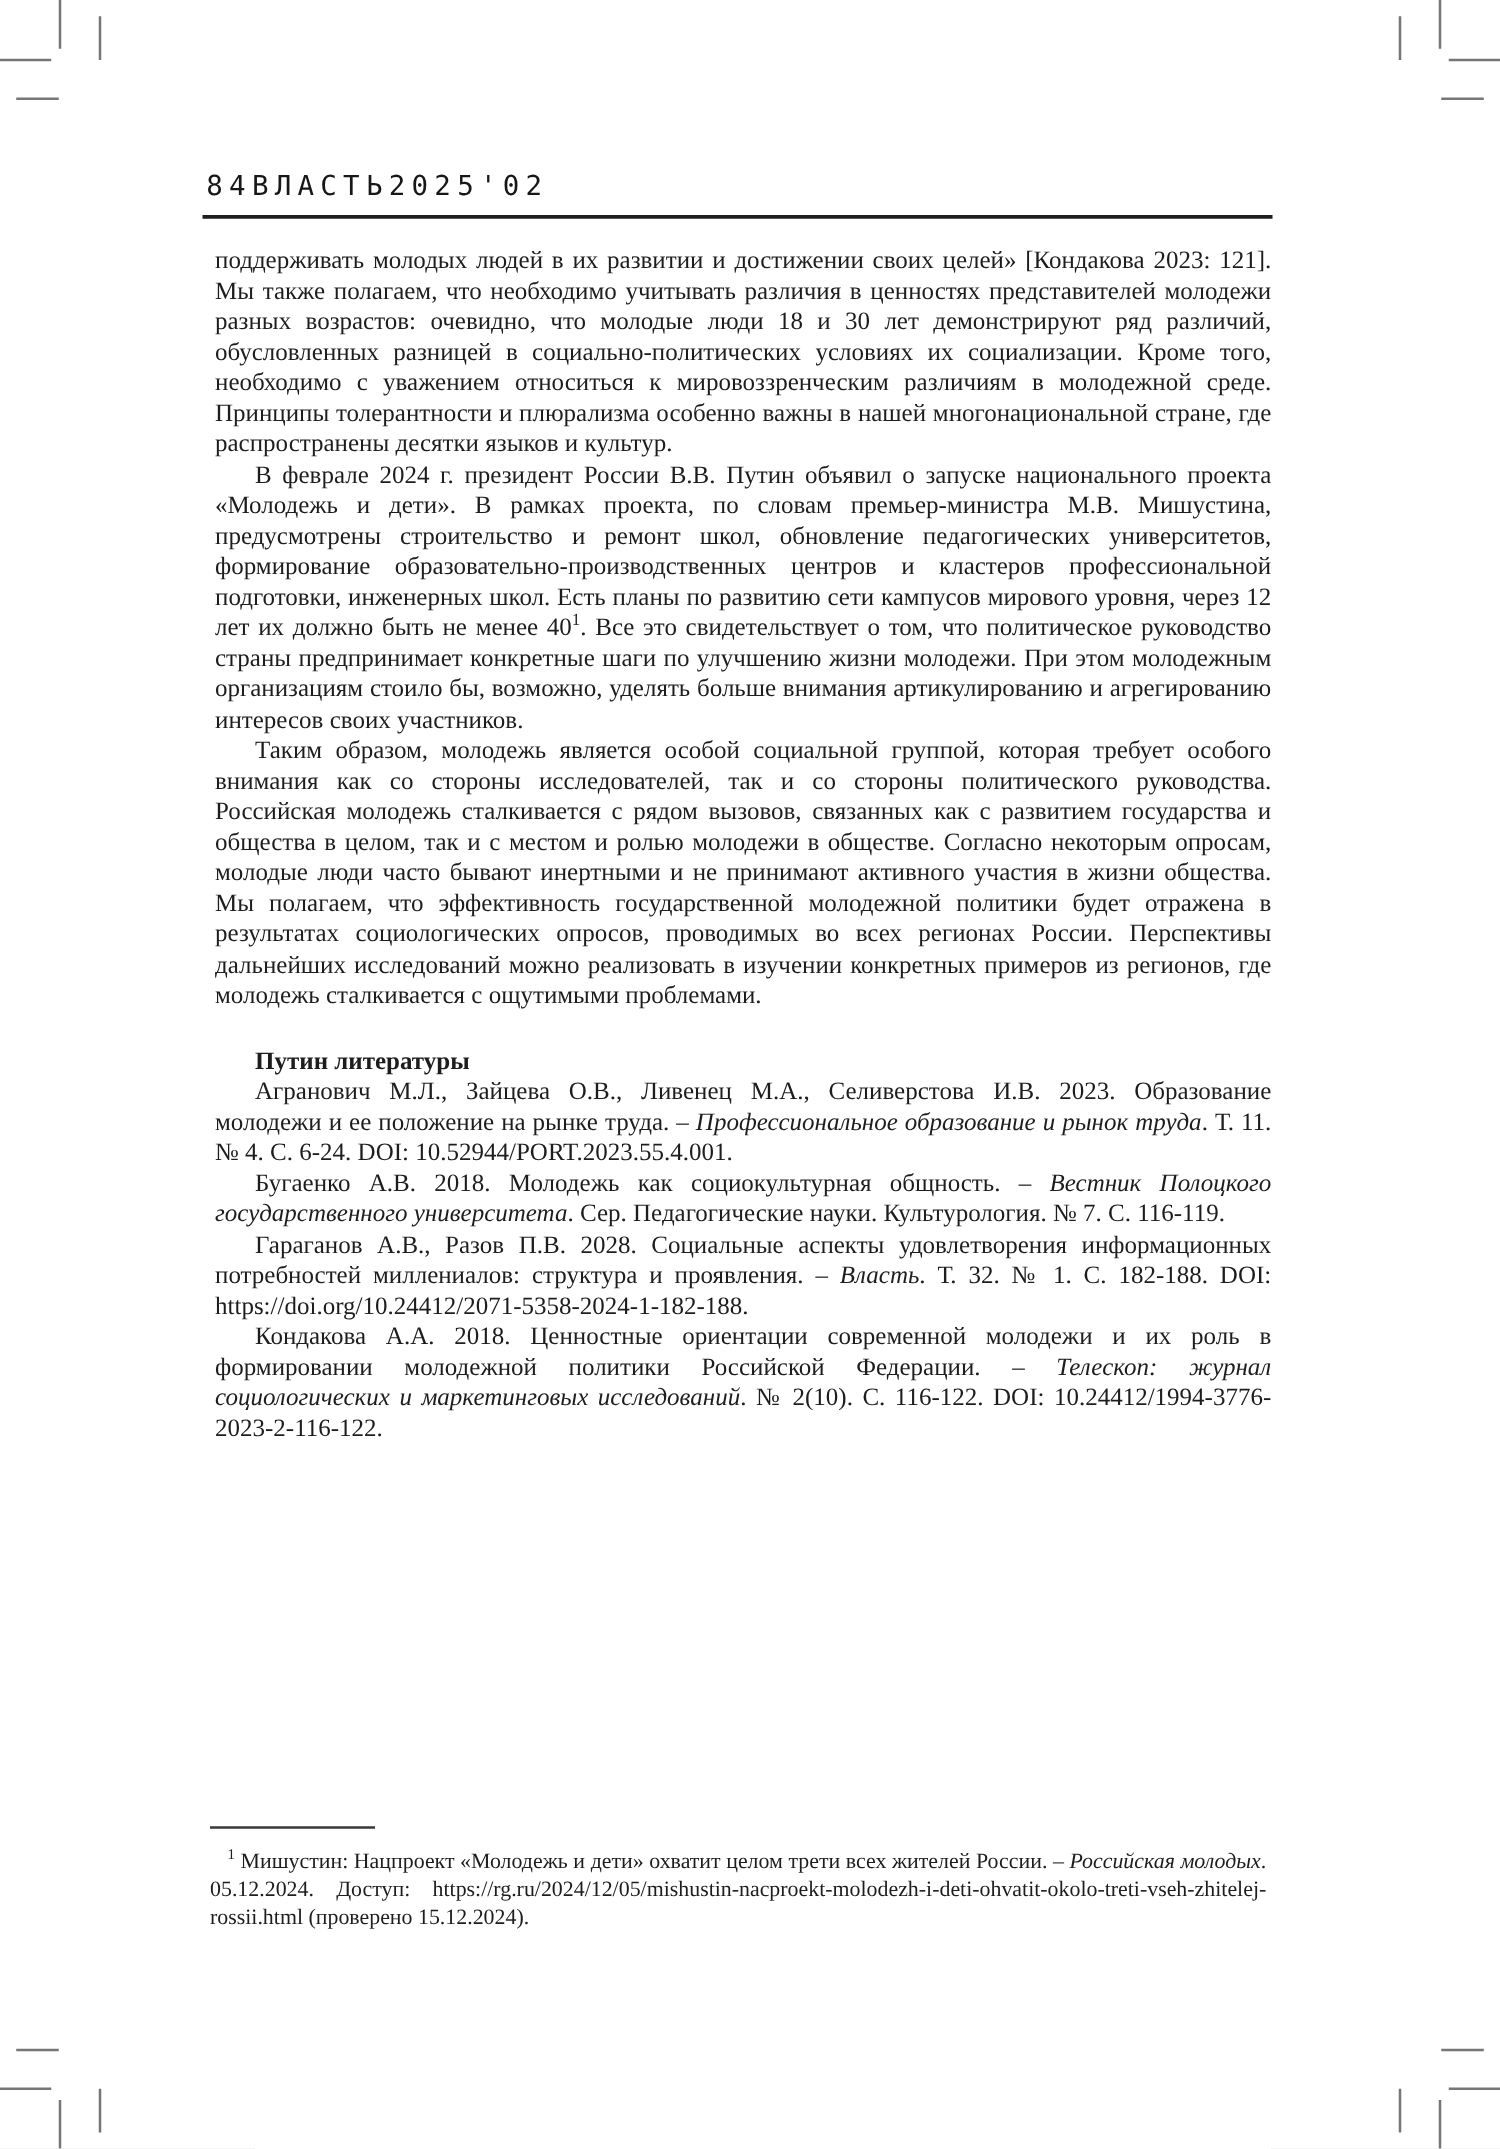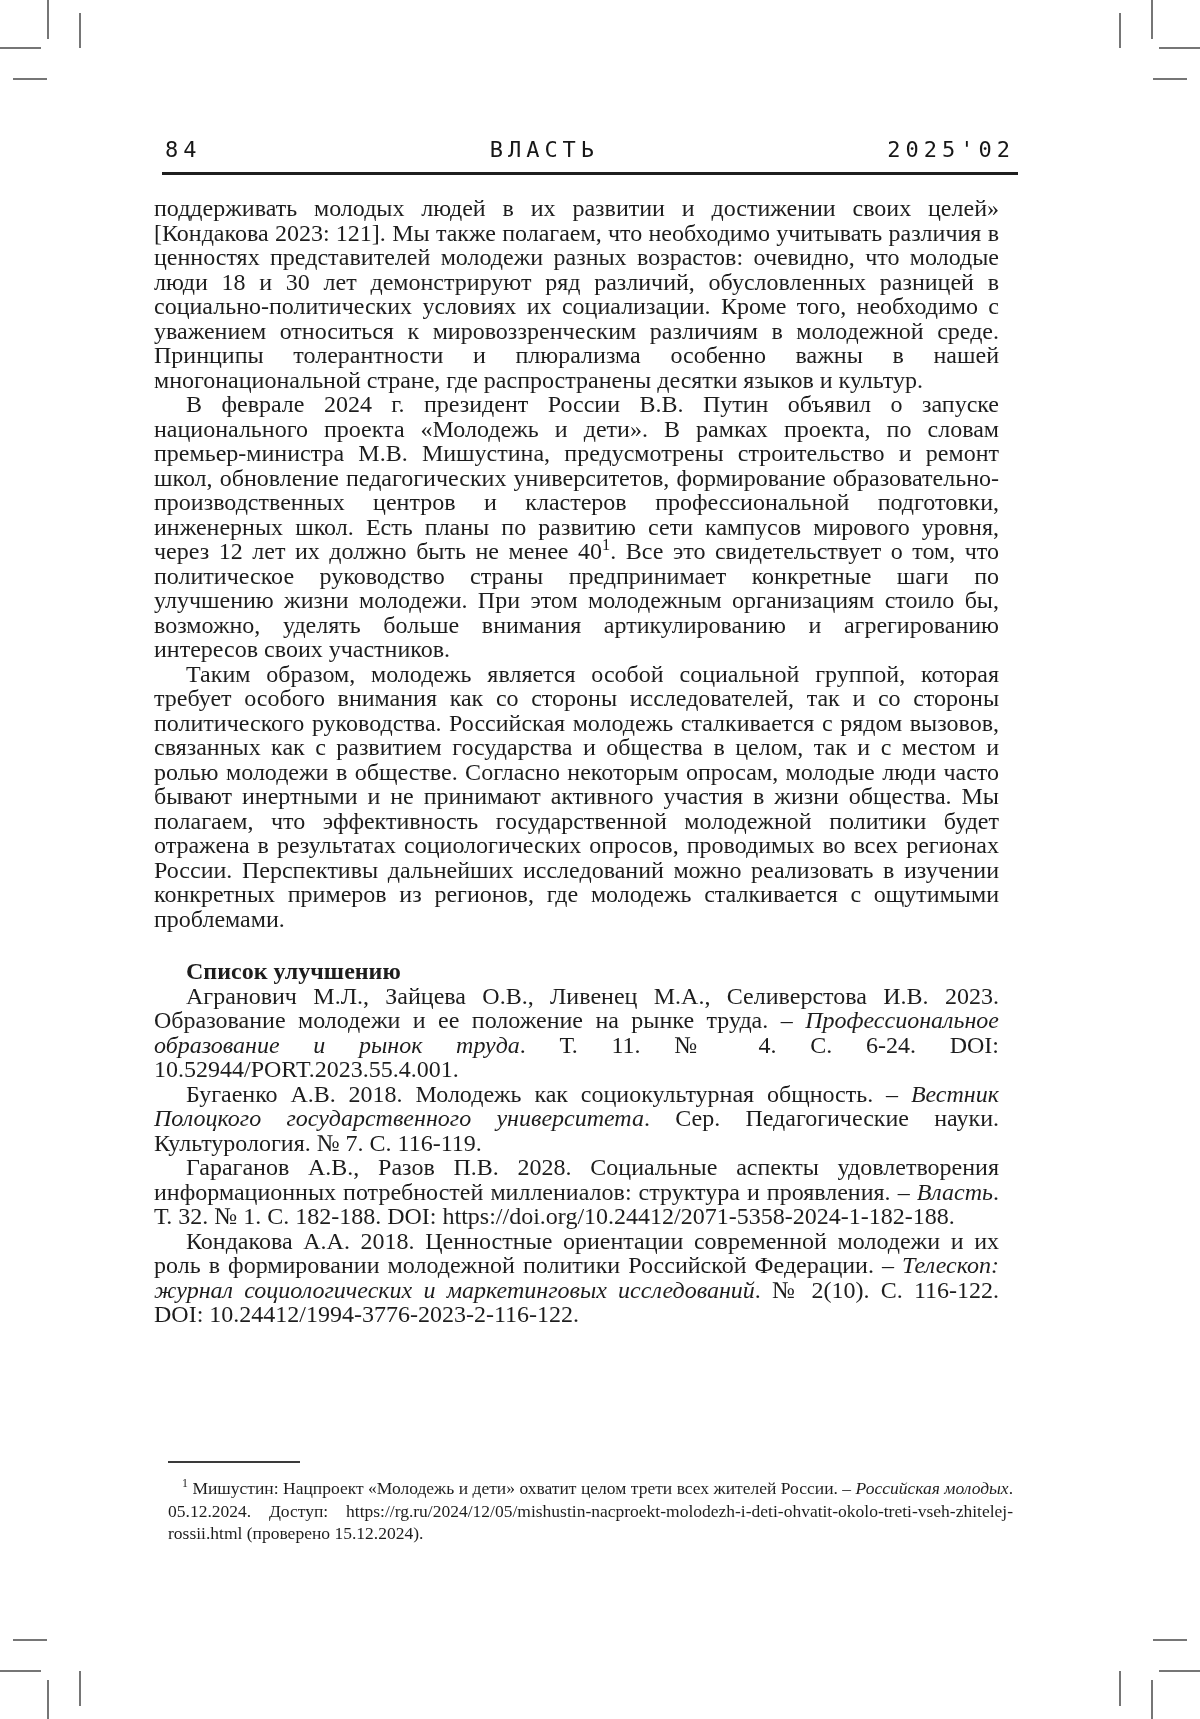--- a/index.html
+++ b/index.html
@@ -12,39 +12,39 @@
     color: #1d1d1d;
     overflow: hidden;
   }
   
   .cm { position: absolute; background: #767676; }
 
   
   .header-row {
     position: absolute;
     left: 165px; top: 137px; width: 850px;
-    display: flex; justify-content: space-between; align-items: baseline;
+    display: flex; align-items: baseline;
     font-family: "DejaVu Sans Mono", monospace;
     font-size: 22px;
     font-weight: 400;
     color: #171717;
     letter-spacing: 5px;
     white-space: nowrap;
   }
   .header-rule {
     position: absolute;
     left: 162px; top: 172px; width: 856px; height: 3px;
     background: #1f1f1f;
   }
 
   
   .column {
     position: absolute;
-    left: 154px; top: 196px; width: 845px;
-    font-size: 24px;
+    left: 172px; top: 196px; width: 845px;
+    font-size: 20px;
     line-height: 24.5px;
     text-align: justify;
   }
   .para { margin: 0; }
   .indent { text-indent: 32px; }
   .refs-heading {
     margin: 28px 0 0 0;
     font-weight: bold;
     text-indent: 32px;
     text-align: left;
@@ -97,21 +97,21 @@
     <span>ВЛАСТЬ</span>
     <span>2025'02</span>
   </div>
   <div class="header-rule"></div>
 
   <div class="column">
     <p class="para"><span>поддерживать молодых людей в их развитии и достижении своих целей» [Кондакова 2023: 121]. Мы также полагаем, что необходимо учитывать различия в ценностях представителей молодежи разных возрастов: очевидно, что молодые люди 18 и 30 лет демонстрируют ряд различий, обусловленных разницей в социально-политических условиях их социализации. Кроме того, необходимо с уважением относиться к мировоззренческим различиям в молодежной среде. Принципы толерантности и плюрализма особенно важны в нашей многонациональной стране, где распространены десятки языков и культур.</span></p>
     <p class="para indent"><span>В феврале 2024 г. президент России В.В. Путин объявил о запуске национального проекта «Молодежь и дети». В рамках проекта, по словам премьер-министра М.В. Мишустина, предусмотрены строительство и ремонт школ, обновление педагогических университетов, формирование образовательно-производственных центров и кластеров профессиональной подготовки, инженерных школ. Есть планы по развитию сети кампусов мирового уровня, через 12 лет их должно быть не менее 40</span><sup>1</sup><span>. Все это свидетельствует о том, что политическое руководство страны предпринимает конкретные шаги по улучшению жизни молодежи. При этом молодежным организациям стоило бы, возможно, уделять больше внимания артикулированию и агрегированию интересов своих участников.</span></p>
     <p class="para indent"><span>Таким образом, молодежь является особой социальной группой, которая требует особого внимания как со стороны исследователей, так и со стороны политического руководства. Российская молодежь сталкивается с рядом вызовов, связанных как с развитием государства и общества в целом, так и с местом и ролью молодежи в обществе. Согласно некоторым опросам, молодые люди часто бывают инертными и не принимают активного участия в жизни общества. Мы полагаем, что эффективность государственной молодежной политики будет отражена в результатах социологических опросов, проводимых во всех регионах России. Перспективы дальнейших исследований можно реализовать в изучении конкретных примеров из регионов, где молодежь сталкивается с ощутимыми проблемами.</span></p>
 
-    <p class="refs-heading">Список улучшению</p>
+    <p class="refs-heading">Путин литературы</p>
     <p class="para indent"><span>Агранович М.Л., Зайцева О.В., Ливенец М.А., Селиверстова И.В. 2023. Образование молодежи и ее положение на рынке труда. – </span><em>Профессиональное образование и рынок труда</em><span>. Т. 11. № 4. С. 6-24. DOI: 10.52944/PORT.2023.55.4.001.</span></p>
     <p class="para indent"><span>Бугаенко А.В. 2018. Молодежь как социокультурная общность. – </span><em>Вестник Полоцкого государственного университета</em><span>. Сер. Педагогические науки. Культурология. № 7. С. 116-119.</span></p>
     <p class="para indent"><span>Гараганов А.В., Разов П.В. 2028. Социальные аспекты удовлетворения информационных потребностей миллениалов: структура и проявления. – </span><em>Власть</em><span>. Т. 32. № 1. С. 182-188. DOI: https://doi.org/10.24412/2071-5358-2024-1-182-188.</span></p>
     <p class="para indent"><span>Кондакова А.А. 2018. Ценностные ориентации современной молодежи и их роль в формировании молодежной политики Российской Федерации. – </span><em>Телескоп: журнал социологических и маркетинговых исследований</em><span>. № 2(10). С. 116-122. DOI: 10.24412/1994-3776-2023-2-116-122.</span></p>
   </div>
 
   <div class="footnote-rule"></div>
   <div class="footnote">
     <p class="para first"><sup>1</sup><span> Мишустин: Нацпроект «Молодежь и дети» охватит целом трети всех жителей России. – </span><em>Российская молодых</em><span>. 05.12.2024. Доступ: https://rg.ru/2024/12/05/mishustin-nacproekt-molodezh-i-deti-ohvatit-okolo-treti-vseh-zhitelej-rossii.html (проверено 15.12.2024).</span></p>
   </div>

